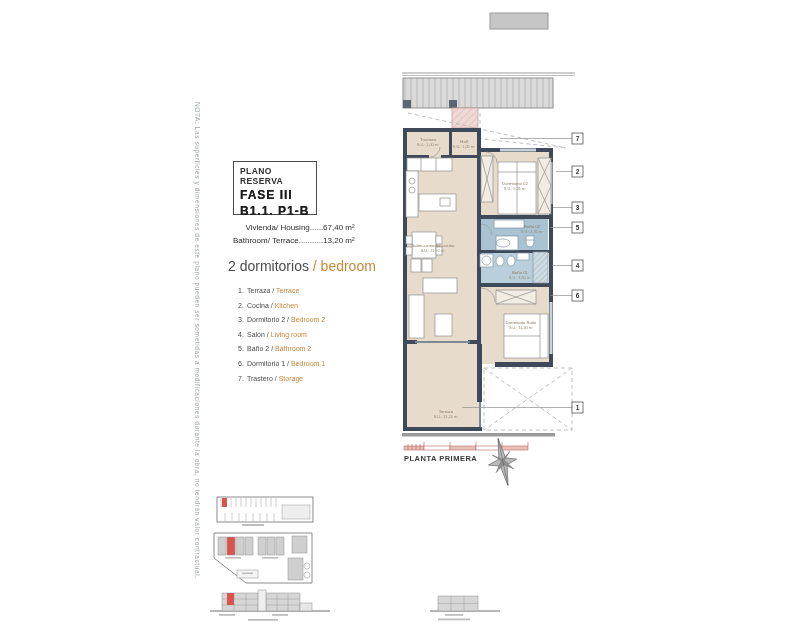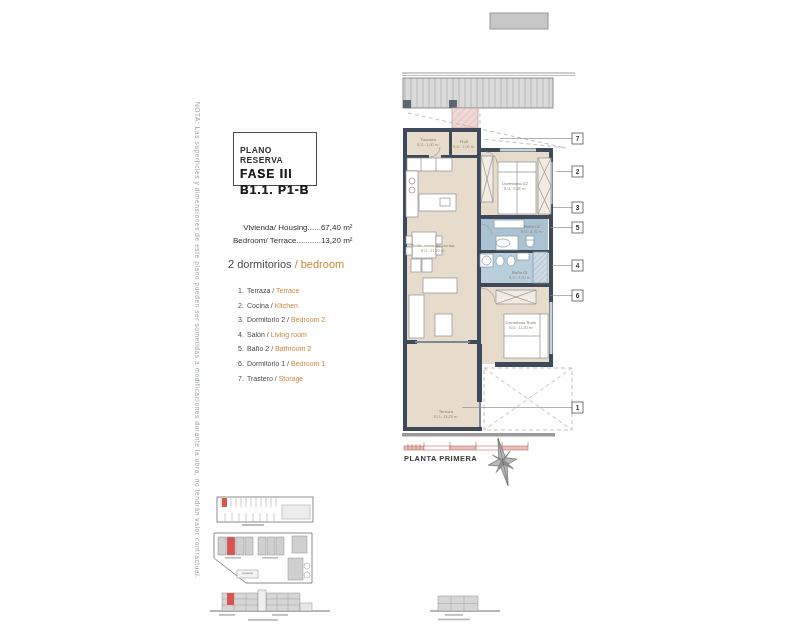--- a/index.html
+++ b/index.html
@@ -2,29 +2,29 @@
 <html><head>
 <meta charset="utf-8">
 <style>
   html,body{margin:0;padding:0;background:#ffffff;}
   #canvas{position:relative;width:800px;height:640px;background:#ffffff;overflow:hidden;
           font-family:"Liberation Sans",sans-serif;color:#333;}
   
   .note-vertical{position:absolute;left:194px;top:102px;height:475px;
     writing-mode:vertical-rl;font-size:6.5px;letter-spacing:.6px;color:#9aa69e;white-space:nowrap;}
   
-  .title-box{position:absolute;left:233px;top:132px;width:84px;height:54px;
-    border:1px solid #4a4a4a;box-sizing:border-box;padding:11px 6px;background:#fff;}
+  .title-box{position:absolute;left:233px;top:161px;width:84px;height:54px;
+    border:1px solid #4a4a4a;box-sizing:border-box;padding:3px 6px;background:#fff;}
   .title-box .t1{font-size:8.5px;font-weight:600;color:#2e2e2e;letter-spacing:.4px;margin-top:1px;}
   .title-box .t2,.title-box .t3{font-size:12px;font-weight:900;color:#1d1d1d;letter-spacing:1px;
     margin-top:2px;text-shadow:0 0 .4px #1d1d1d;}
   
   .areas{position:absolute;left:233px;top:221px;font-size:8px;color:#2d2d2d;line-height:13px;text-align:right;}
   
-  .legend-heading{position:absolute;left:228px;top:258px;font-size:11px;color:#4a4a4a;}
+  .legend-heading{position:absolute;left:228px;top:258px;font-size:14px;color:#4a4a4a;}
   .legend-heading .en{color:#c8873a;}
   .legend-list{position:absolute;left:238px;top:284px;font-size:7px;color:#4a4a4a;}
   .legend-item{height:14.6px;line-height:14.6px;white-space:nowrap;}
   .legend-item .num{display:inline-block;width:9px;}
   .legend-item .es{color:#4a4a4a;}
   .legend-item .en{color:#c8873a;}
   svg text{font-family:"Liberation Sans",sans-serif;}
   .roomname{font-size:4.3px;fill:#8a7a64;}
   .roomarea{font-size:3.8px;fill:#9a8b74;}
   .callout-num{font-size:6.5px;fill:#333;font-weight:bold;}
@@ -38,21 +38,21 @@
   <div class="note-vertical">NOTA: Las superficies y dimensiones de este plano pueden ser sometidas a modificaciones durante la obra, no tendrán valor contractual.</div>
 
   <div class="title-box">
     <div class="t1">PLANO RESERVA</div>
     <div class="t2">FASE III</div>
     <div class="t3">B1.1. P1-B</div>
   </div>
 
   <div class="areas">
     <div>Vivienda/ Housing......67,40 m²</div>
-    <div>Bedroom/ Terrace...........13,20 m²</div>
+    <div>Bathroom/ Terrace...........13,20 m²</div>
   </div>
 
   <div class="legend-heading"><span class="es">2 dormitorios</span><span class="en"> / </span><span class="en">bedroom</span></div>
 
   <div class="legend-list">
     <div class="legend-item"><span class="num">1.</span><span class="es">Terraza /</span><span class="en"> Terrace</span></div>
     <div class="legend-item"><span class="num">2.</span><span class="es">Cocina /</span><span class="en"> Kitchen</span></div>
     <div class="legend-item"><span class="num">3.</span><span class="es">Dormitorio 2 /</span><span class="en"> Bedroom 2</span></div>
     <div class="legend-item"><span class="num">4.</span><span class="es">Salón /</span><span class="en"> Living room</span></div>
     <div class="legend-item"><span class="num">5.</span><span class="es">Baño 2 /</span><span class="en"> Bathroom 2</span></div>

